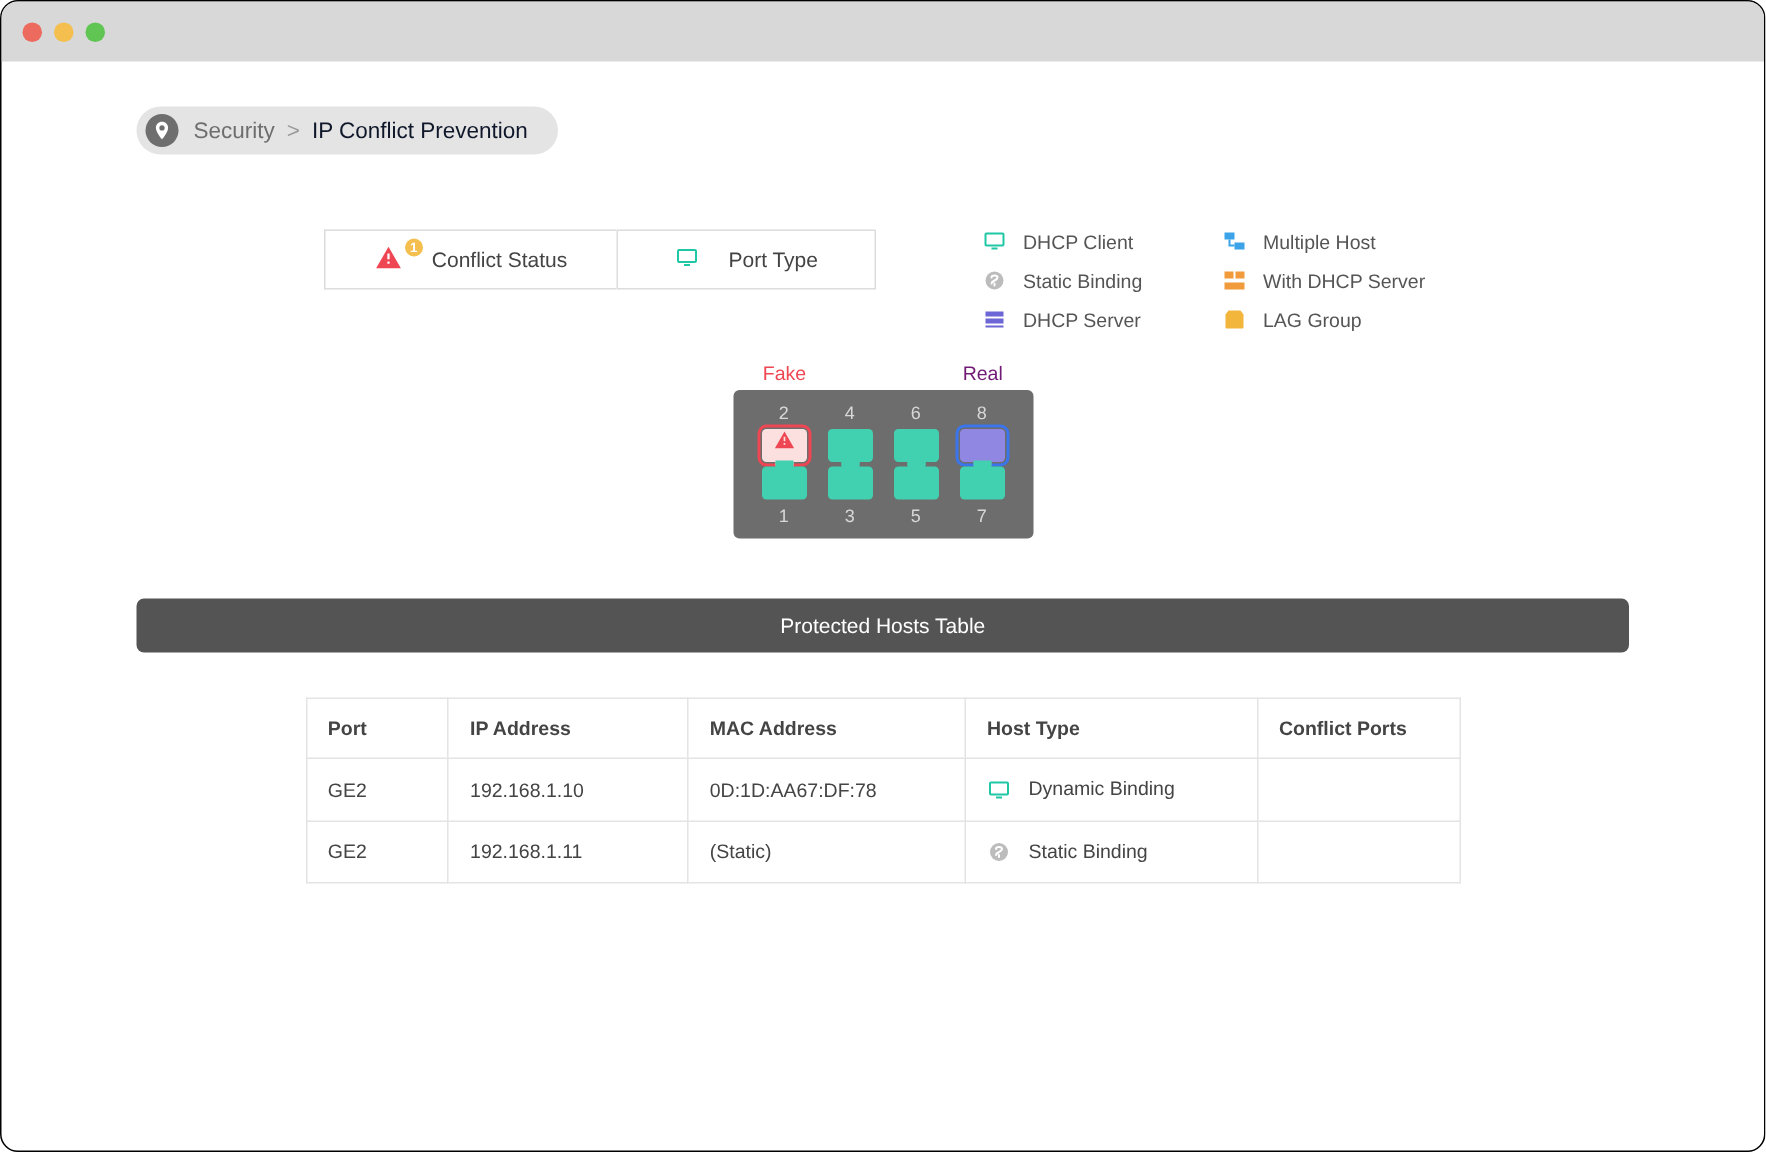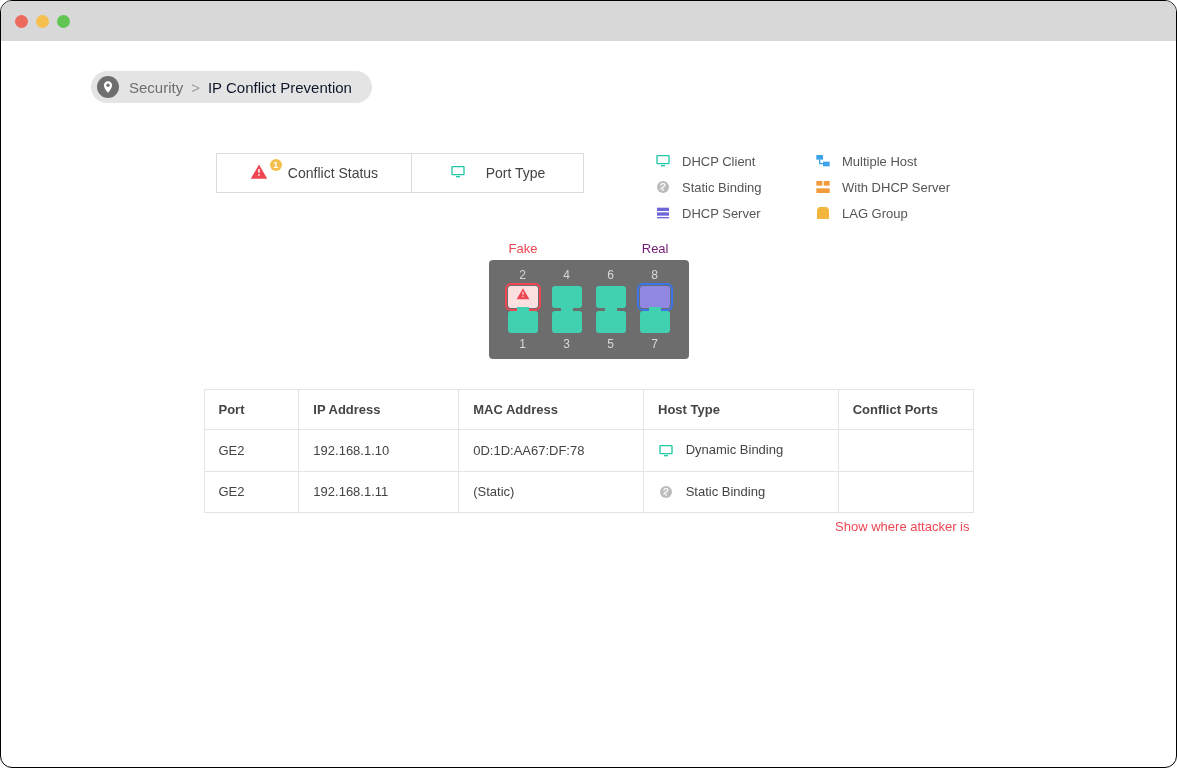--- a/index.html
+++ b/index.html
@@ -329,20 +329,21 @@
             <span>1</span>
             <span>3</span>
             <span>5</span>
             <span>7</span>
           </div>
         </div>
       </div>
     </div>
 
     
+    <div class="table-title">Protected Hosts Table</div>
 
     <table class="host-table">
       <colgroup>
         <col style="width:95px">
           <col style="width:160px">
           <col style="width:185px">
           <col style="width:195px">
           <col style="width:135px">
       </colgroup>
       <thead>
@@ -381,16 +382,15 @@
                   <path d="M9 15c0-3 6-3 6-6 0-1.2-1-2-3-2s-3 .8-3 2m3 6v2" stroke="#fff" stroke-width="2" fill="none" stroke-linecap="round"></path>
                 </svg>
             </span>
             <span>Static Binding</span>
           </td>
           <td></td>
         </tr>
       </tbody>
     </table>
 
-    <div class="attacker-note">Show where attacker is</div>
 
   </div>
 </div>
 
 </body></html>

